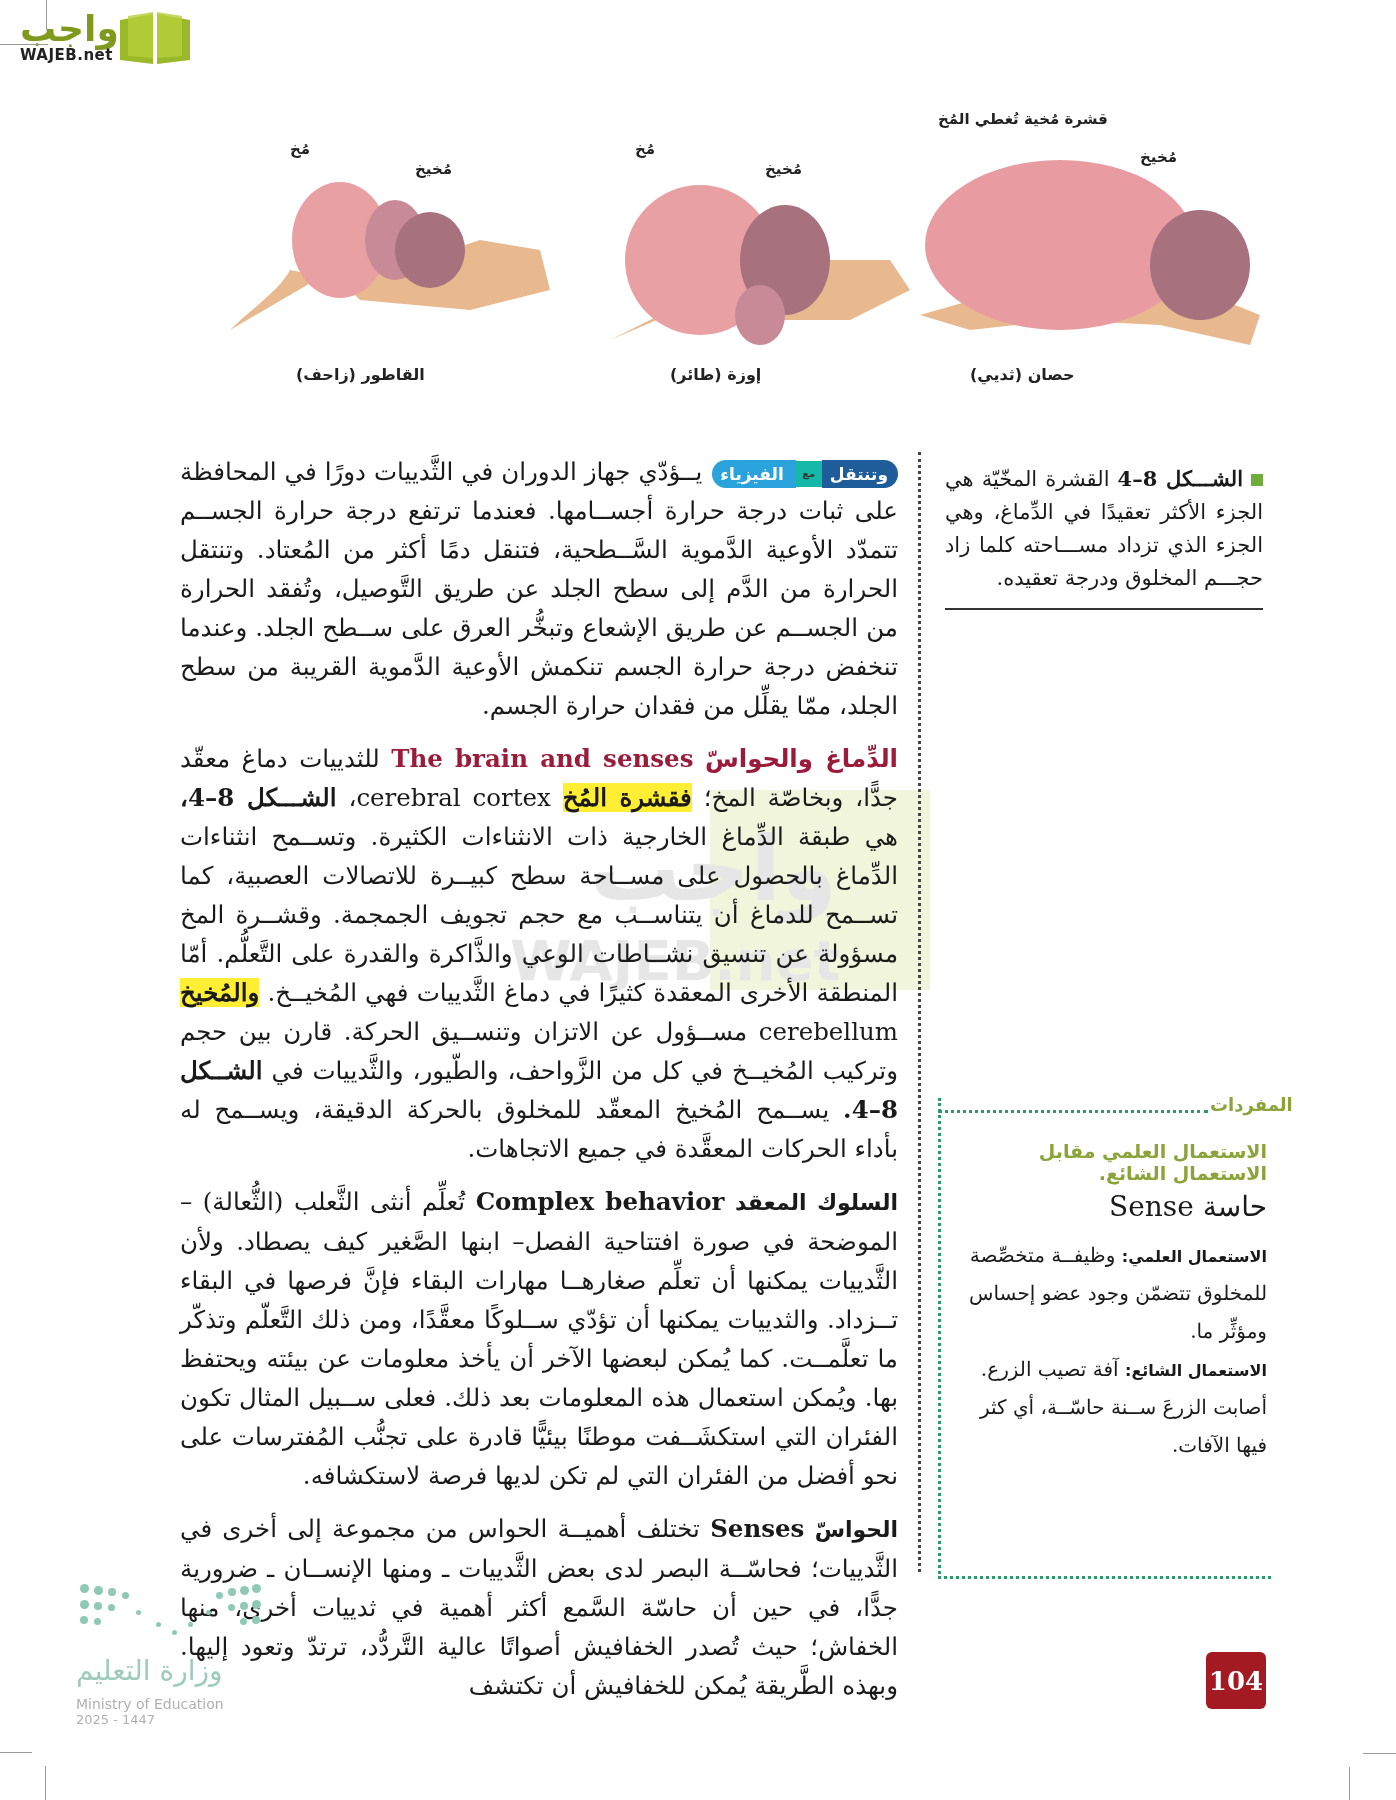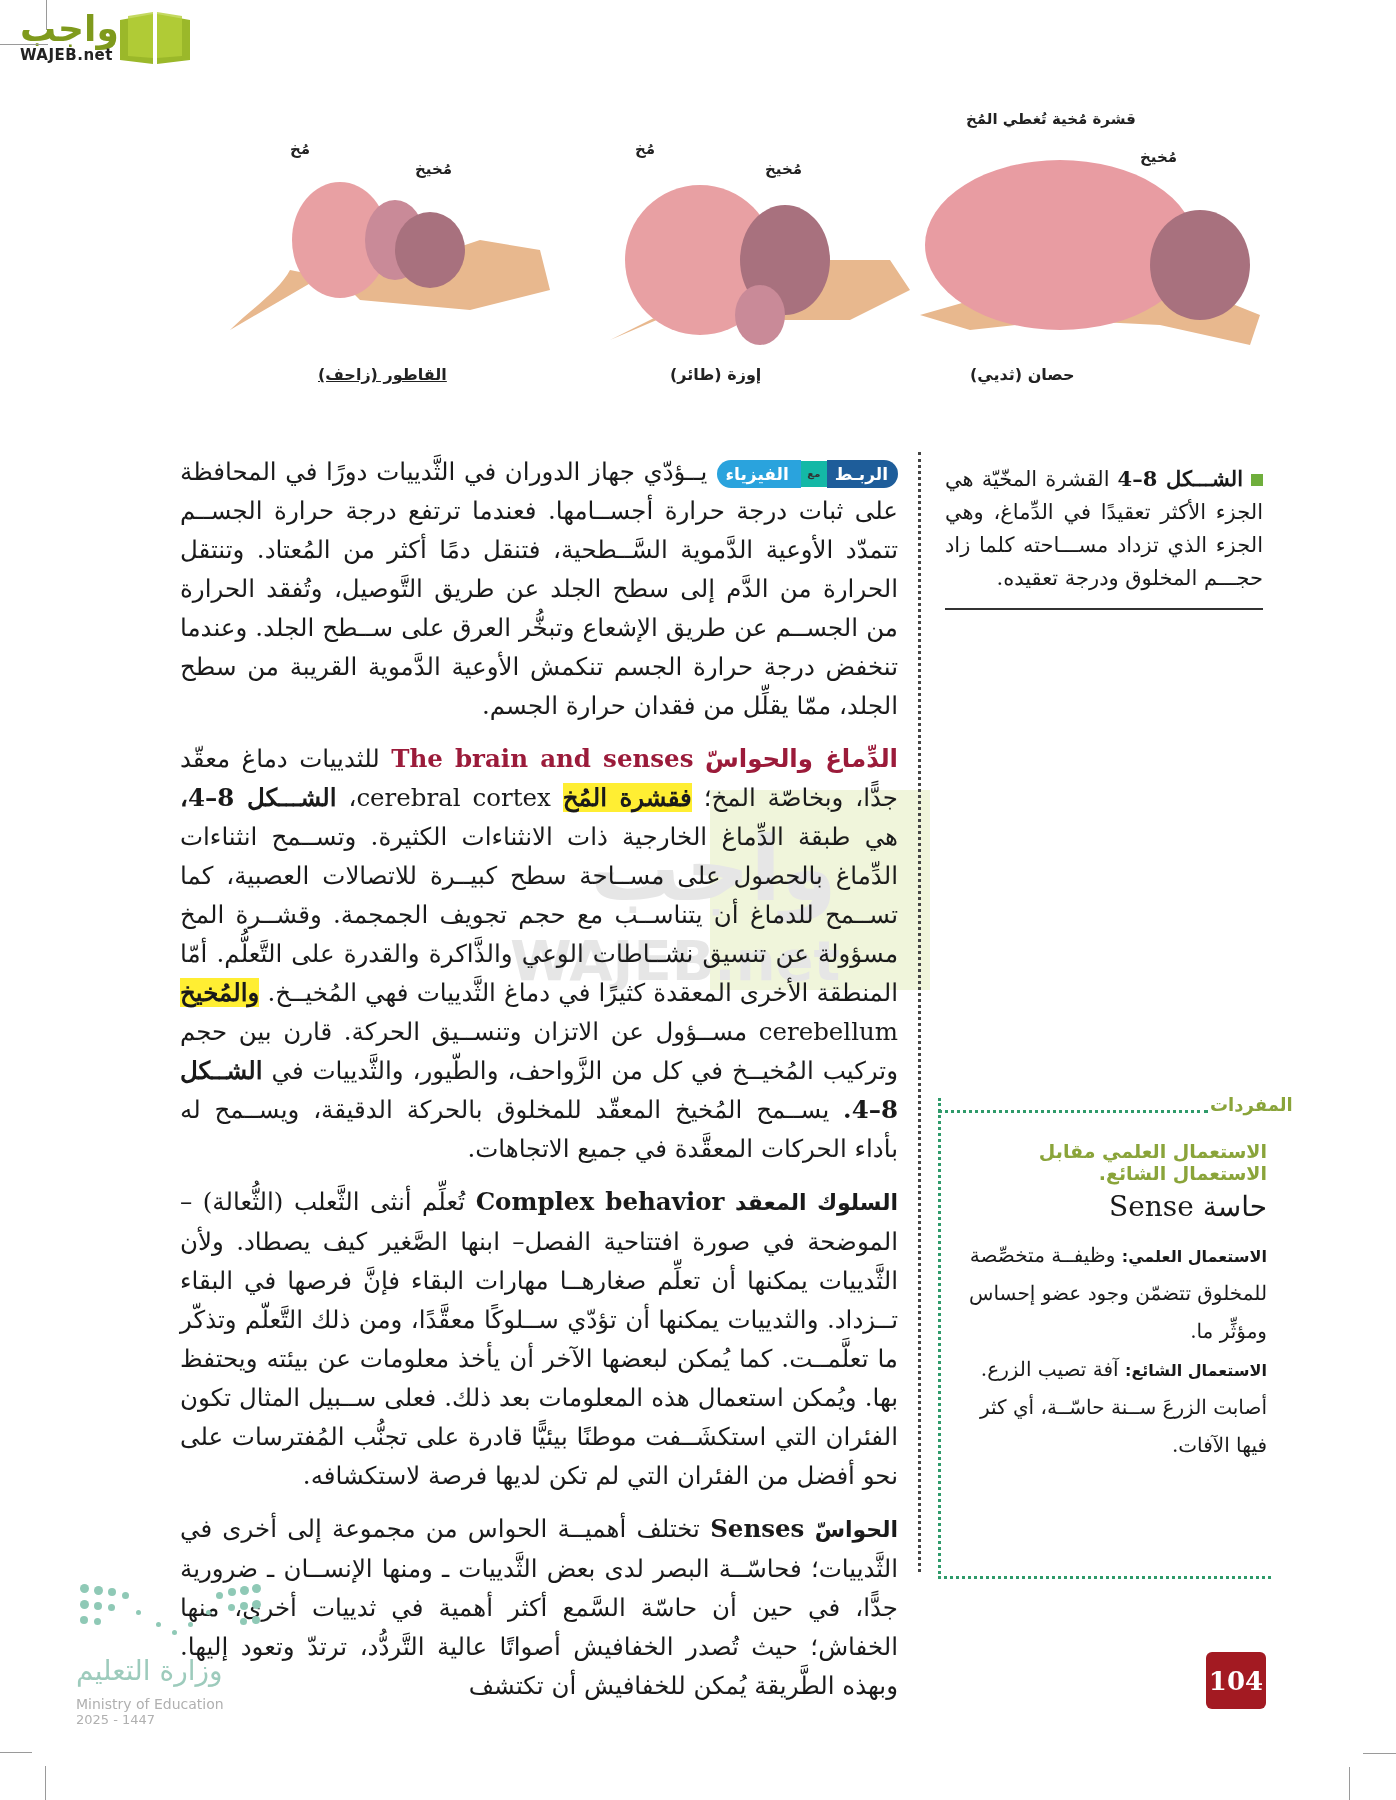--- a/index.html
+++ b/index.html
@@ -75,52 +75,52 @@
 <div class="abs figure">
 
   <svg class="brain" style="left:30px;top:60px;width:330px;height:170px;" viewBox="0 0 330 170">
     <path d="M10 160 C30 140 60 120 70 100 L120 110 L140 130 L250 140 L330 120 L320 80 L260 70 L200 90 L130 90 Z" fill="#e8b88e"></path>
     <ellipse cx="120" cy="70" rx="48" ry="58" fill="#e8a0a3"></ellipse>
     <ellipse cx="175" cy="70" rx="30" ry="40" fill="#c98a98"></ellipse>
     <ellipse cx="210" cy="80" rx="35" ry="38" fill="#a8717e"></ellipse>
   </svg>
   <span class="lbl" style="left:100px;top:30px;">مُخ</span>
   <span class="lbl" style="left:225px;top:50px;">مُخيخ</span>
-  <span class="cap" style="left:128px;top:255px;text-decoration:underline;">القاطور (زاحف)</span>
+  <span class="cap" style="left:106px;top:255px;">القاطور (زاحف)</span>
 
   <svg class="brain" style="left:400px;top:70px;width:320px;height:170px;" viewBox="0 0 320 170">
     <path d="M20 160 L80 130 L160 140 L260 140 L320 110 L300 80 L230 80 L160 100 Z" fill="#e8b88e"></path>
     <ellipse cx="110" cy="80" rx="75" ry="75" fill="#e8a0a3"></ellipse>
     <ellipse cx="195" cy="80" rx="45" ry="55" fill="#a8717e"></ellipse>
     <ellipse cx="170" cy="135" rx="25" ry="30" fill="#c98a98"></ellipse>
   </svg>
   <span class="lbl" style="left:445px;top:30px;">مُخ</span>
   <span class="lbl" style="left:575px;top:50px;">مُخيخ</span>
   <span class="cap" style="left:480px;top:255px;">إوزة (طائر)</span>
 
   <svg class="brain" style="left:720px;top:35px;width:360px;height:220px;" viewBox="0 0 360 220">
     <path d="M10 170 L60 185 L150 175 L250 180 L340 200 L350 170 L300 150 L200 150 L80 150 Z" fill="#e8b88e"></path>
     <ellipse cx="150" cy="100" rx="135" ry="85" fill="#e89ca2"></ellipse>
     <ellipse cx="290" cy="120" rx="50" ry="55" fill="#a8717e"></ellipse>
   </svg>
-  <span class="lbl" style="left:776px;top:0px;">قشرة مُخية تُغطي المُخ</span>
+  <span class="lbl" style="left:748px;top:0px;">قشرة مُخية تُغطي المُخ</span>
   <span class="lbl" style="left:950px;top:38px;">مُخيخ</span>
   <span class="cap" style="left:780px;top:255px;">حصان (ثديي)</span>
 </div>
 
 <svg class="abs wm" viewBox="0 0 480 200">
   <rect x="240" y="0" width="220" height="200" fill="#d6e49a"></rect>
   <text x="120" y="110" font-family="DejaVu Sans, sans-serif" font-size="90" font-weight="bold" fill="#b9b9b9">واجب</text>
   <text x="40" y="190" font-family="DejaVu Sans, sans-serif" font-size="56" font-weight="bold" fill="#b9b9b9">WAJEB.net</text>
 </svg>
 
 <div class="abs main">
   <p>
     <span class="badge">
-      <span class="b1">الربـط</span>
+      <span class="b1">وتنتقل</span>
       <span class="atom">مع</span>
       <span class="b2">الفيزياء</span>
     </span><span>يــؤدّي جهاز الدوران في الثَّدييات دورًا في المحافظة على ثبات درجة حرارة أجســامها. فعندما ترتفع درجة حرارة الجســم تتمدّد الأوعية الدَّموية السَّــطحية، فتنقل دمًا أكثر من المُعتاد. وتنتقل الحرارة من الدَّم إلى سطح الجلد عن طريق التَّوصيل، وتُفقد الحرارة من الجســم عن طريق الإشعاع وتبخُّر العرق على ســطح الجلد. وعندما تنخفض درجة حرارة الجسم تنكمش الأوعية الدَّموية القريبة من سطح الجلد، ممّا يقلِّل من فقدان حرارة الجسم.</span>
   </p>
 
   <p>
     <span class="kw-red">الدِّماغ والحواسّ</span>
     <span class="kw-red-en">The brain and senses</span>
     <span>للثدييات دماغ معقّد جدًّا، وبخاصّة المخ؛</span>
     <span class="hl">فقشرة المُخ</span>

